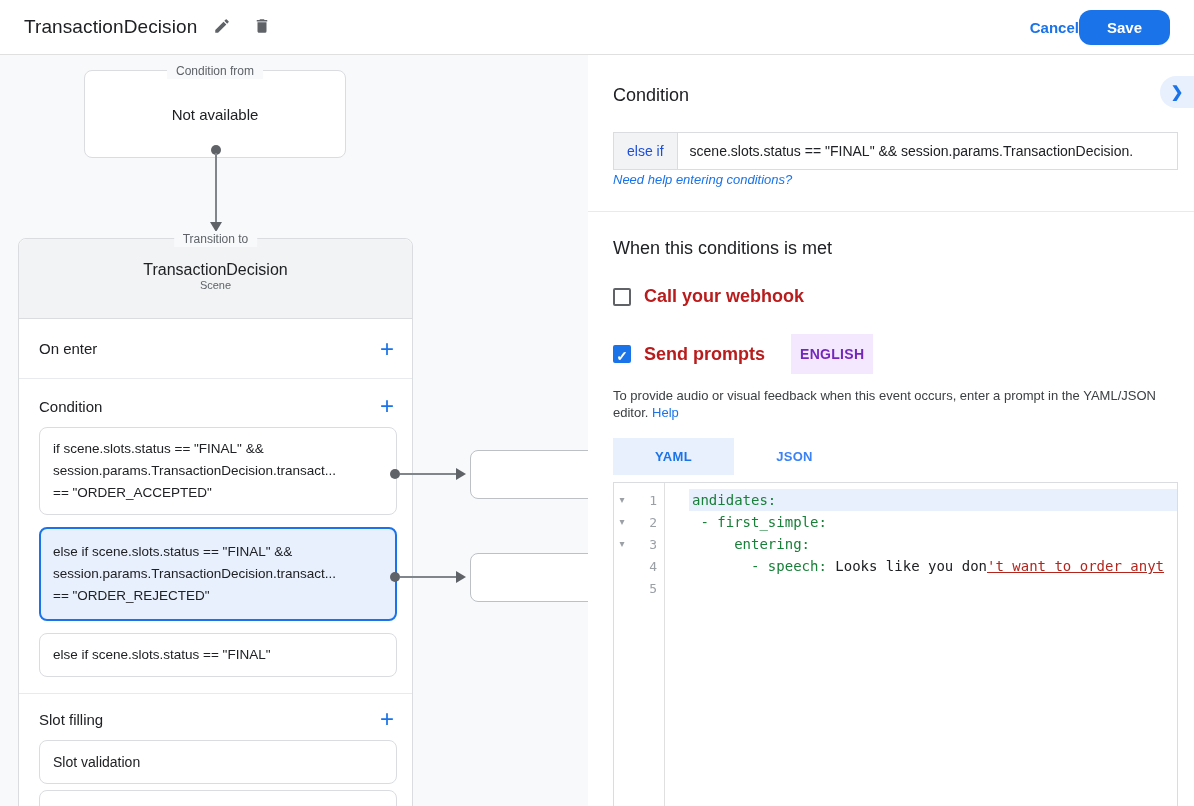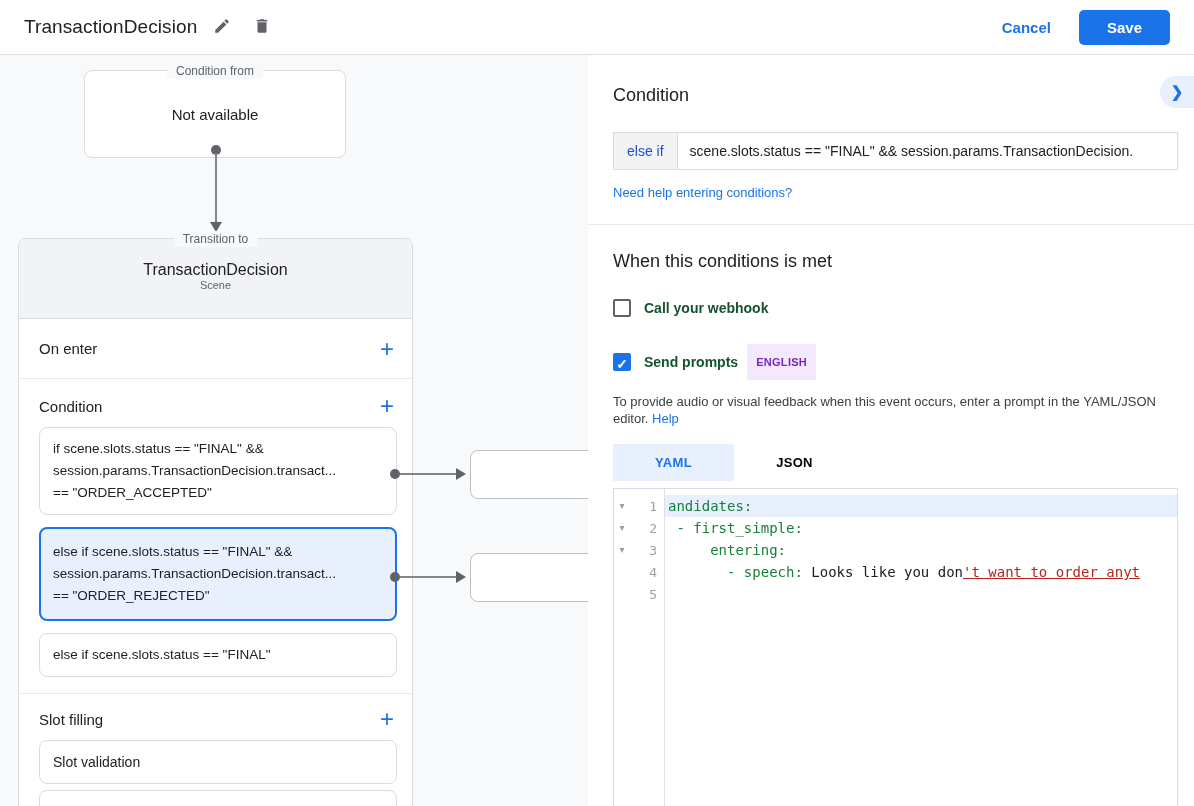--- a/index.html
+++ b/index.html
@@ -6,24 +6,24 @@
   html,body { width:1194px; height:806px; overflow:hidden; background:#fff;
               font-family:"Liberation Sans", sans-serif; color:#202124; }
 
   
   .app-header { height:55px; display:flex; align-items:center; justify-content:space-between;
                 padding:0 24px; border-bottom:1px solid #e0e0e0; background:#fff; }
   .title-row { display:flex; align-items:center; gap:10px; }
   .page-title { font-size:19px; font-weight:400; color:#202124; letter-spacing:.1px; }
   .icon-btn { background:none; border:none; cursor:pointer; padding:6px; display:flex; align-items:center; }
   .icon-btn svg { fill:#5f6368; }
-  .actions { display:flex; gap:28px; }
+  .actions { display:flex; }
   .cancel-btn { background:none; border:none; color:#1a73e8; font-size:15px; font-weight:700;
                 font-family:"Liberation Sans",sans-serif; cursor:pointer; }
-  .save-btn { background:#1a73e8; color:#fff; border:none; border-radius:5px; font-size:15px;
+  .save-btn { background:#1a73e8; color:#fff; border:none; border-radius:12px; font-size:15px;
               font-weight:700; padding:9px 28px; font-family:"Liberation Sans",sans-serif; cursor:pointer; }
 
   
   .main { display:flex; height:751px; }
   .canvas { position:relative; width:588px; height:751px; background:#f8f9fa; overflow:hidden; flex:none; }
   .panel { flex:1; background:#fff; display:flex; flex-direction:column; overflow:hidden; }
 
   
   .legend { position:absolute; top:-8px; left:50%; transform:translateX(-50%);
             background:#f8f9fa; padding:0 9px; font-size:12px; color:#5f6368; white-space:nowrap; line-height:16px; }
@@ -68,51 +68,51 @@
   .panel h2 { font-size:18px; font-weight:400; color:#202124; }
   .cond-title { margin:12px 0 26px; }
   .expand-btn { position:absolute; top:21px; right:0; width:34px; height:32px; background:#e8f0fe;
                 border:none; border-radius:17px 0 0 17px; cursor:pointer;
                 color:#1a73e8; font-size:15px; font-weight:700; text-align:center; line-height:32px; }
   .cond-row { display:flex; height:38px; }
   .elseif-chip { background:#f1f3f4; border:1px solid #dadce0; font-size:14px; color:#1d4ed8;
                  display:flex; align-items:center; padding:0 13px; flex:none; }
   .cond-input { flex:1; border:1px solid #dadce0; margin-left:-1px; padding:0 12px; font-size:14px;
                 color:#202124; font-family:"Liberation Sans",sans-serif; outline:none; background:#fff; }
-  .help-link { display:inline-block; margin-top:15px; color:#1a73e8; font-size:13px; text-decoration:none; }
+  .help-link { display:inline-block; margin-top:2px; color:#1a73e8; font-size:13px; text-decoration:none;font-style:italic; }
   .panel-divider { height:1px; background:#e8eaed; margin-top:23px; flex:none; }
 
   .panel-main { padding:0 16px 0 25px; display:flex; flex-direction:column; flex:1; overflow:hidden; }
   .when-title { margin:26px 0 0; }
   .check-row { display:flex; align-items:center; margin-top:27px; }
   .checkbox { width:18px; height:18px; border:2px solid #5f6368; border-radius:2px; background:#fff;
               flex:none; cursor:pointer; }
   .checkbox.checked { background:#1a73e8; border-color:#1a73e8; color:#fff; font-size:14px;
                       line-height:18px; text-align:center; font-weight:700; }
-  .check-label { margin-left:13px; font-size:14px; font-weight:700; color:#14532d; }
-  .lang-badge { margin-left:9px; background:#f3e8fd; color:#7627bb; font-size:11px; font-weight:700;
+  .check-label { margin-left:13px; font-size:18px; font-weight:700; color:#b91c1c; }
+  .lang-badge { margin-left:26px; background:#f3e8fd; color:#7627bb; font-size:14px; font-weight:700;
                 padding:12px 9px; letter-spacing:.3px; }
   .hint { margin-top:13px; font-size:13px; line-height:17px; color:#3c4043; max-width:575px; }
   .hint a { color:#1a73e8; text-decoration:none; }
 
   .tabs { display:flex; margin-top:17px; }
   .tab { width:121px; height:37px; display:flex; align-items:center; justify-content:center;
-         font-size:13px; font-weight:700; letter-spacing:.3px; color:#000000; cursor:pointer; }
+         font-size:13px; font-weight:700; letter-spacing:.3px; color:#3b82f6; cursor:pointer; }
   .tab.active { background:#e8f0fe; color:#1a73e8; }
 
   .editor { margin-top:7px; border:1px solid #dadce0; border-bottom:none; flex:1; display:flex;
             background:#fff; max-width:566px; overflow:hidden; }
   .gutter { width:51px; flex:none; border-right:1px solid #e0e0e0; padding-top:6px; }
   .gutter-row { height:22px; display:flex; align-items:center; }
   .fold { width:16px; text-align:center; color:#9aa0a6; font-size:10px; line-height:22px; cursor:pointer; }
   .lnum { flex:1; text-align:right; padding-right:7px; color:#9aa0a6; font-size:13px;
           font-family:"DejaVu Sans Mono", monospace; }
   .code-col { flex:1; padding-top:6px; overflow:hidden; cursor:text; }
   .code-line { height:22px; line-height:22px; white-space:pre; font-family:"DejaVu Sans Mono", monospace;
-               font-size:14px; color:#202124; padding-left:3px; }
+               font-size:14px; color:#202124; padding-left:3px;margin-left:24px; }
   .code-line.hl { background:#e8f0fe; }
   .seg-key { color:#188038; }
   .seg-plain { color:#202124; }
   .seg-string { color:#b3261e;text-decoration:underline; }
 </style>
 </head>
 <body>
 
 <div class="app-header">
   <div class="title-row">

